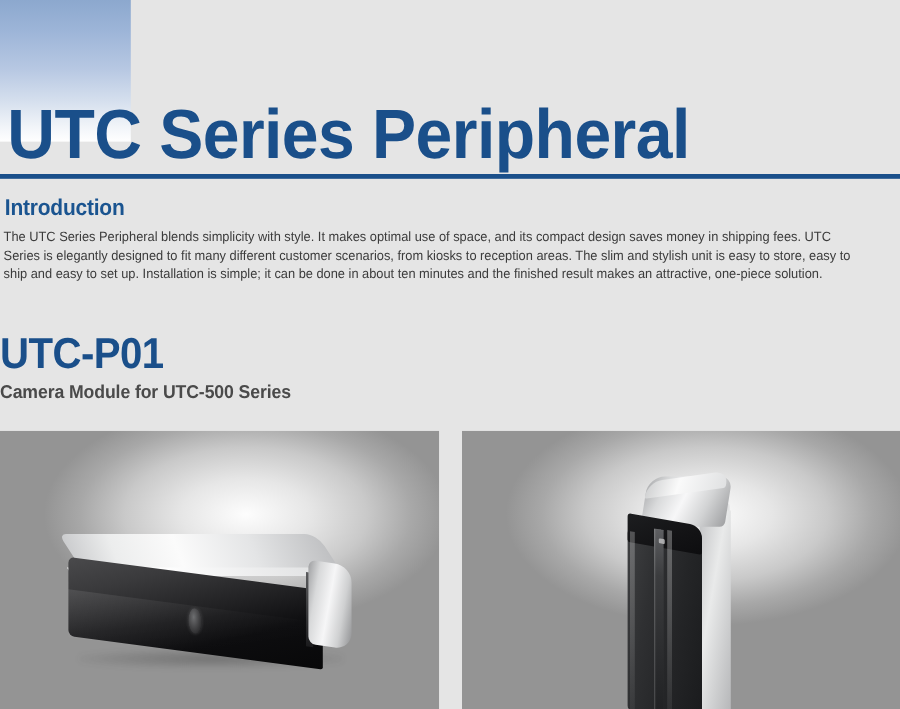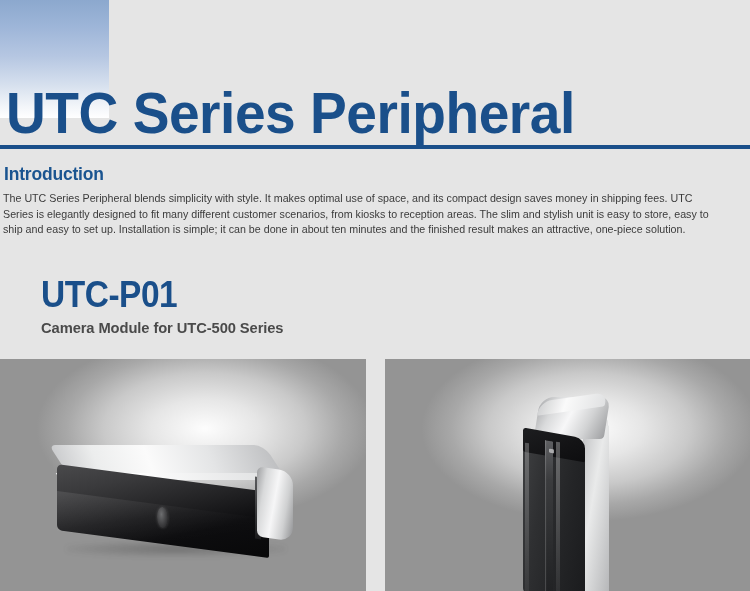--- a/index.html
+++ b/index.html
@@ -69,21 +69,21 @@
     text-align:left;
     transform:scaleX(0.955);
     transform-origin:left top;
   }
 
   
   .product {
     position:absolute;
     top:276px;
   }
-  .product.left  { left:0px;   width:366px;padding-left:41px; }
+  .product.left  { left:0px;   width:366px; }
   .product.right { left:385px; width:365px; }
 
   .product-code {
     font-family:"Liberation Sans Narrow","Liberation Sans", sans-serif;
     font-size:36px;
     font-weight:bold;
     color:#1a4f8a;
     letter-spacing:-0.5px;
     line-height:38px;
     white-space:nowrap;

